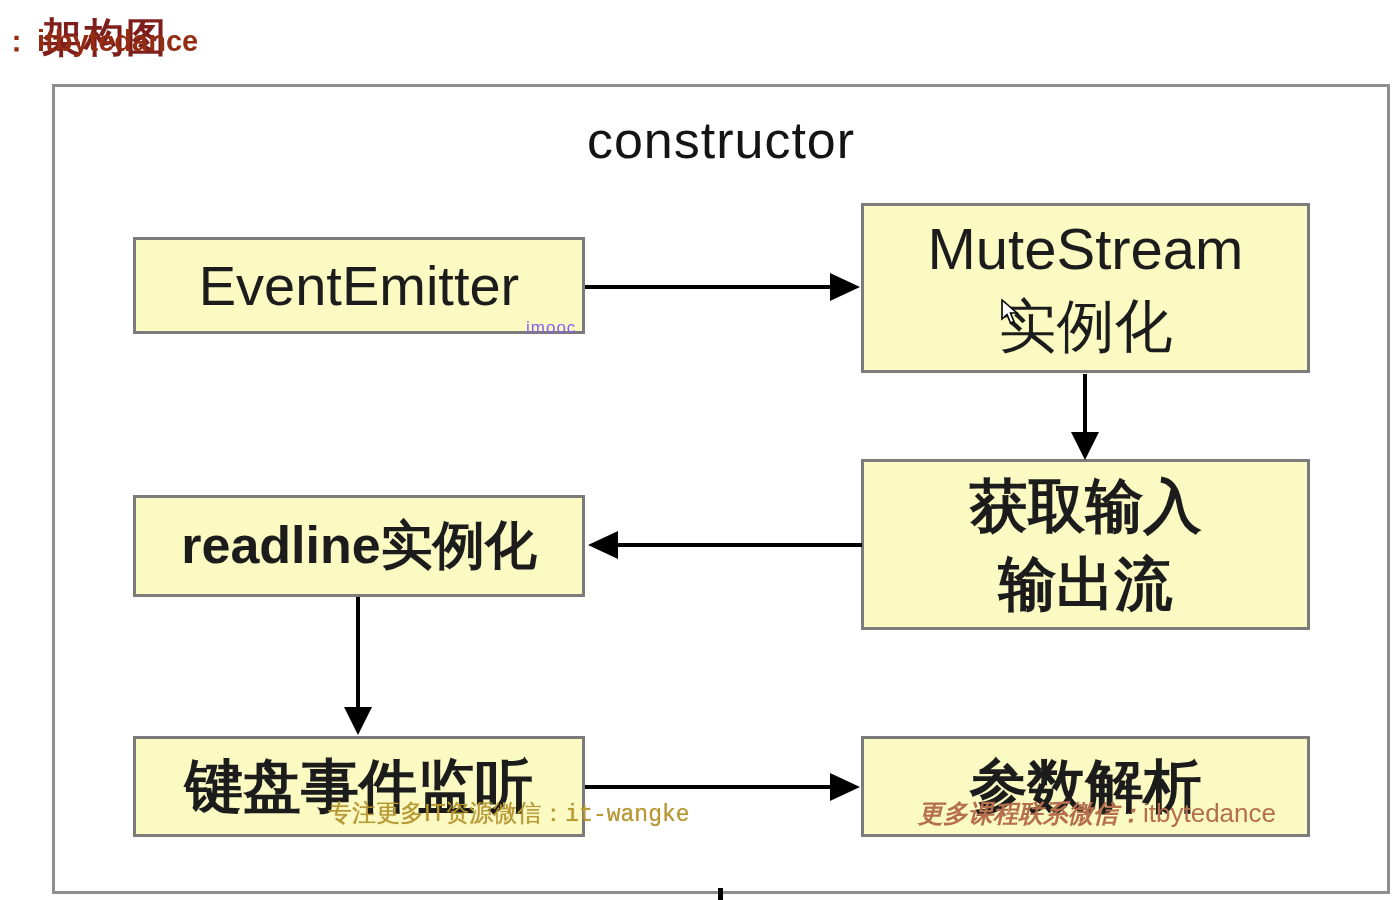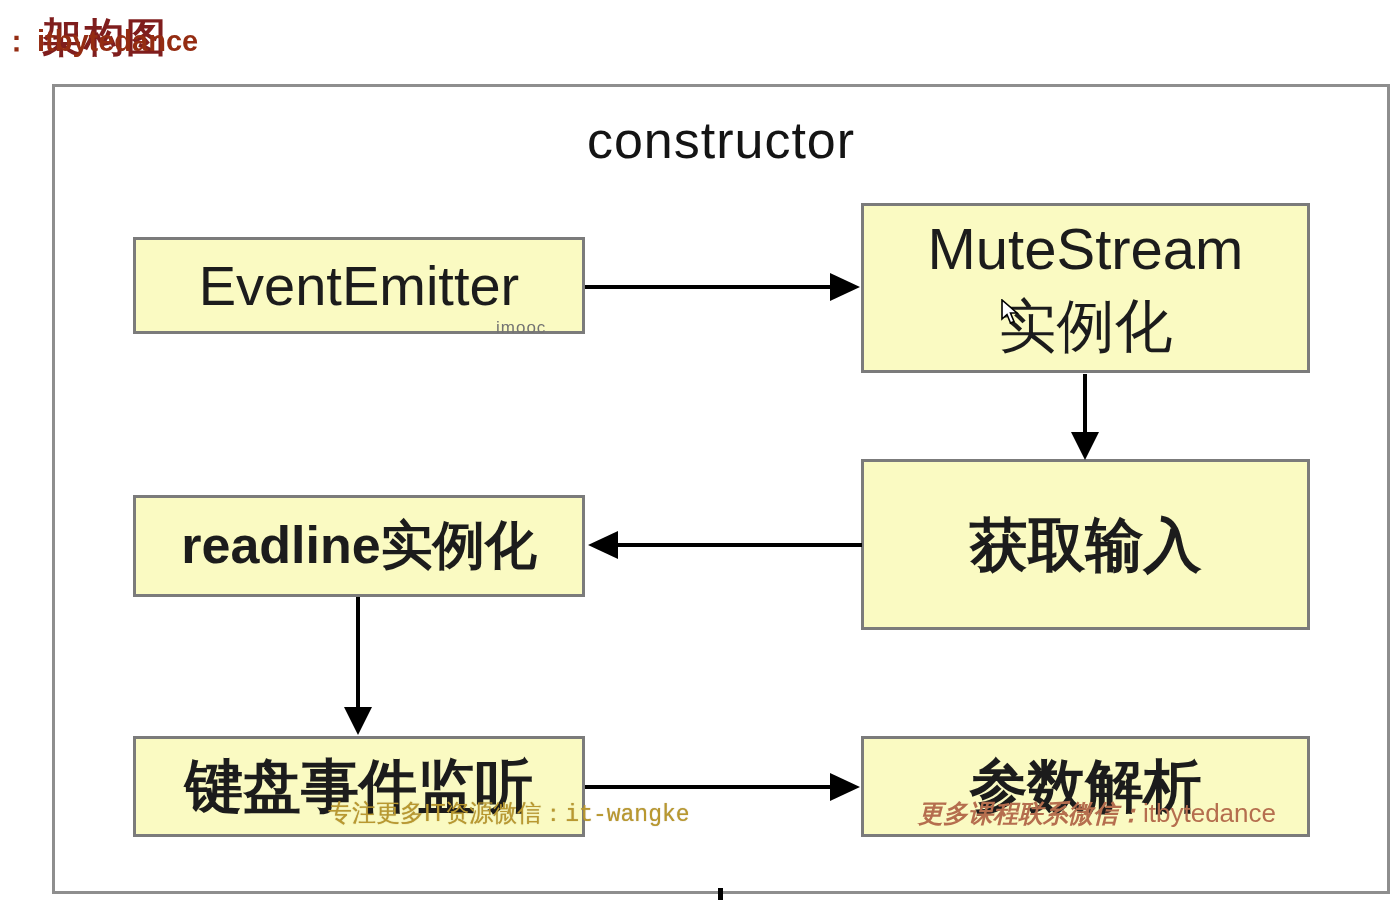--- a/index.html
+++ b/index.html
@@ -11,22 +11,22 @@
   .page-title {
     position:absolute; left:42px; top:10px;
     font-size:40px; font-weight:bold; color:#7f1d1d; letter-spacing:2px;
   }
   .wm-top {
     position:absolute; left:2px; top:22px;
     font-size:29px; font-weight:bold; color:#942c12; white-space:nowrap;
   }
   .wm-top .wm-top-colon { margin-right:6px; }
   .wm-imooc {
-    position:absolute; left:496px; top:318px;
-    font-size:17px; color:#737373; letter-spacing:1px;
+    position:absolute; left:526px; top:318px;
+    font-size:17px; color:#8b5cf6; letter-spacing:1px;
   }
   .wm-gold {
     position:absolute; left:328px; top:797px; white-space:nowrap;
     font-size:24px; font-weight:normal; color:#b9982f;
     text-shadow:0 0 1px rgba(120,95,20,.55);
   }
   .wm-gold .latin { font-family:"Liberation Mono", monospace; font-size:23px; }
   .wm-salmon {
     position:absolute; left:918px; top:797px; white-space:nowrap;
     font-size:25px; color:#b56e4e;
@@ -86,20 +86,21 @@
 </div>
 <div class="node n-mute">
   <span class="l">MuteStream</span>
   <span class="l">实例化</span>
 </div>
 <div class="node n-read">
   <span class="l">readline实例化</span>
 </div>
 <div class="node n-getio">
   <span class="l">获取输入</span>
+  <span class="l">输出流</span>
 </div>
 <div class="node n-keyb">
   <span class="l">键盘事件监听</span>
 </div>
 <div class="node n-param">
   <span class="l">参数解析</span>
 </div>
 
 <div class="hline" style="left:585px; top:285px; width:250px;"></div>
 <div class="head head-right" style="left:830px; top:273px;"></div>

